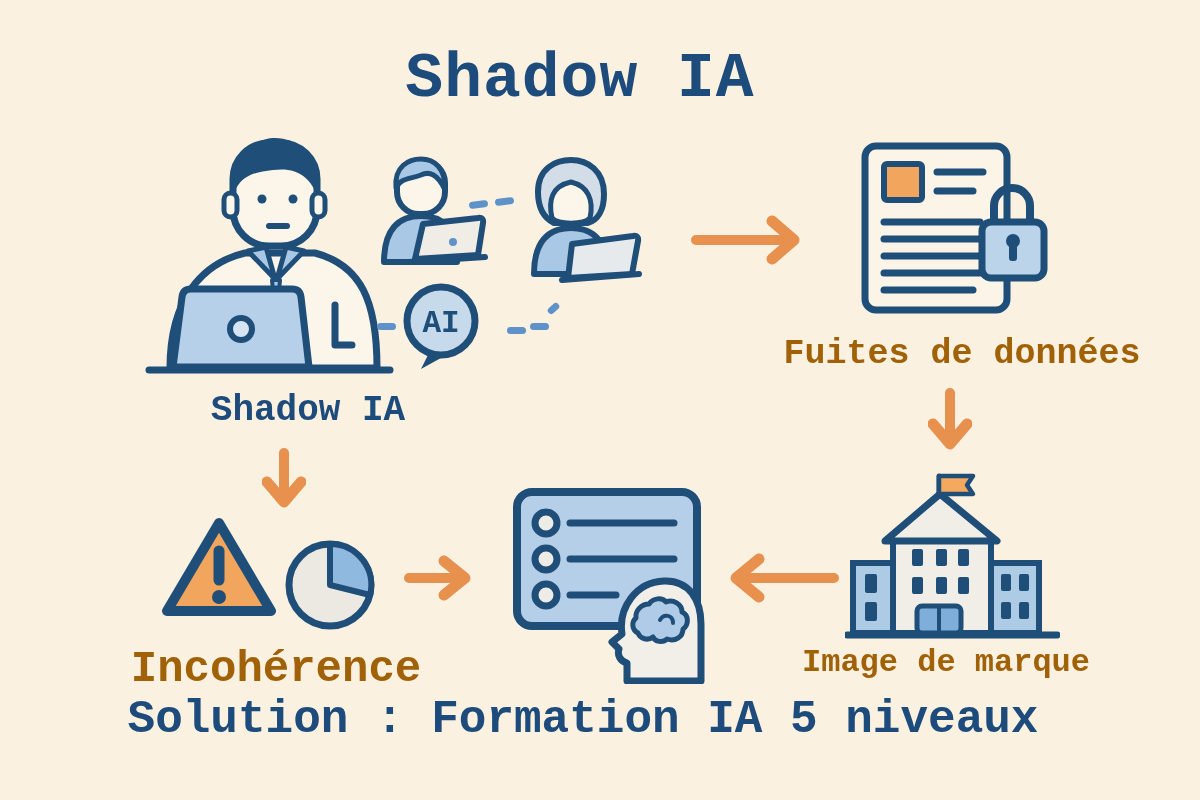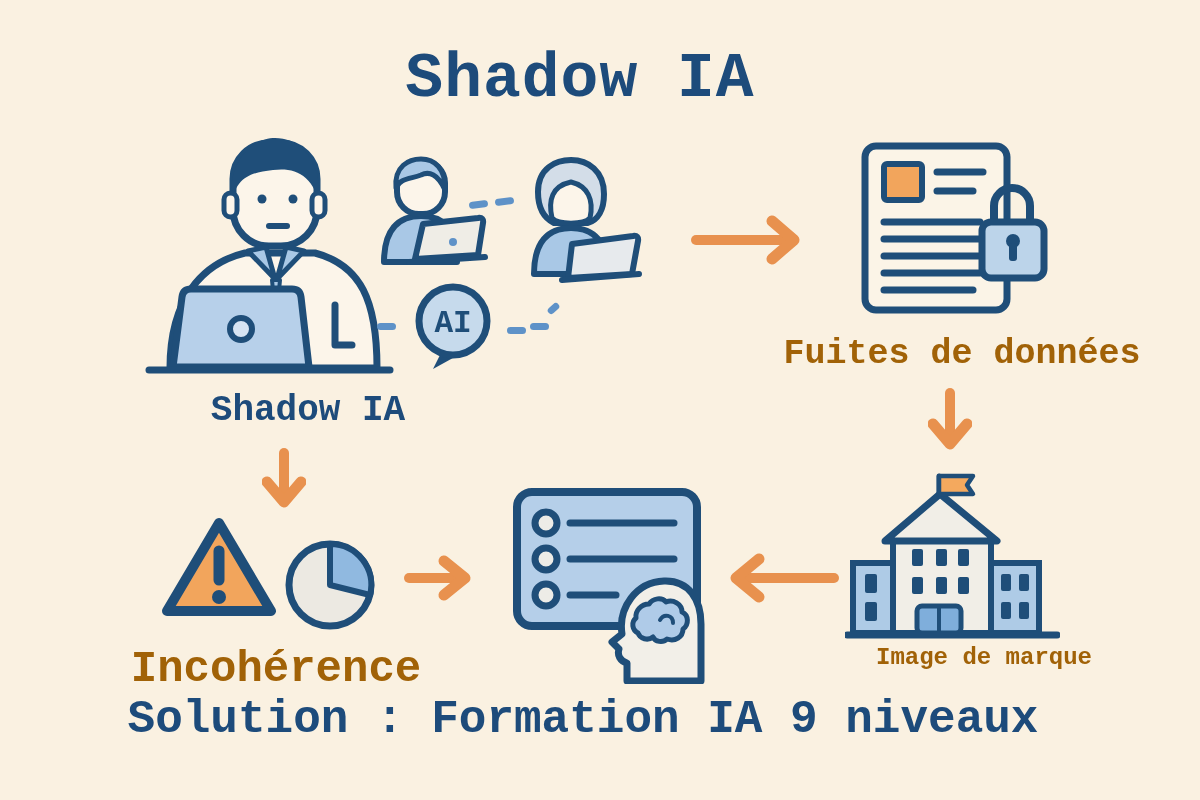--- a/index.html
+++ b/index.html
@@ -52,21 +52,21 @@
   <div class="abs" style="left:526px;top:156px;">
     <svg width="120" height="128" viewBox="0 0 120 128">
       <path d="M12,36 C12,12 30,4 45,4 C62,4 78,15 78,38 C78,54 72,64 62,67 L28,67 C18,62 12,52 12,36 Z" fill="#D3DDE8" stroke="#1F4E79" stroke-width="6" stroke-linejoin="round"></path>
       <path d="M26,62 C22,44 26,30 45,26 C62,30 68,44 64,62 C58,69 32,69 26,62 Z" fill="#FCF5EA" stroke="#1F4E79" stroke-width="5" stroke-linejoin="round"></path>
       <path d="M8,118 C8,86 22,72 45,72 C68,72 82,86 82,118 Z" fill="#A9C8E6" stroke="#1F4E79" stroke-width="6" stroke-linejoin="round"></path>
       <path d="M46,88 L107,80 Q113,79 112,85 L106,118 L42,122 Z" fill="#E7EAED" stroke="#1F4E79" stroke-width="6" stroke-linejoin="round"></path>
       <path d="M36,124 L113,118" stroke="#1F4E79" stroke-width="6" stroke-linecap="round"></path>
     </svg>
   </div>
 
-  <div class="abs" style="left:412px;top:281px;">
+  <div class="abs" style="left:400px;top:281px;">
     <svg width="86" height="92" viewBox="0 0 86 92">
       <path d="M30,70 L21,88 L50,72 Z" fill="#1F4E79"></path>
       <circle cx="41" cy="40" r="34" fill="#C6DAEC" stroke="#1F4E79" stroke-width="7"></circle>
       <text x="41" y="51" text-anchor="middle" font-size="31" font-weight="bold" fill="#1F4E79">AI</text>
     </svg>
   </div>
 
   <div class="dash" style="left:469px;top:201px;transform:rotate(-8deg);"></div>
   <div class="dash" style="left:495px;top:198px;transform:rotate(-8deg);"></div>
   <div class="dash" style="left:377px;top:323px;"></div>
@@ -129,21 +129,21 @@
       <rect x="113" y="81" width="11" height="17" rx="2" fill="#1F4E79"></rect>
       <rect x="67" y="109" width="11" height="17" rx="2" fill="#1F4E79"></rect>
       <rect x="91" y="109" width="11" height="17" rx="2" fill="#1F4E79"></rect>
       <rect x="113" y="109" width="11" height="17" rx="2" fill="#1F4E79"></rect>
       <rect x="72" y="138" width="44" height="27" rx="5" fill="#7FAEDB" stroke="#1F4E79" stroke-width="5"></rect>
       <path d="M94,140 V165" stroke="#1F4E79" stroke-width="4"></path>
       <path d="M2,167 H212" stroke="#1F4E79" stroke-width="7" stroke-linecap="round"></path>
     </svg>
   </div>
 
-  <div class="label orange" style="left:984px;top:644px;font-size:24px;">Image de marque</div>
+  <div class="label orange" style="left:946px;top:644px;font-size:32px;">Image de marque</div>
 
   <div class="abs" style="left:718px;top:550px;">
     <svg width="124" height="56" viewBox="0 0 124 56">
       <path d="M116,28 H22" stroke="#E8914E" stroke-width="10" stroke-linecap="round" fill="none"></path>
       <path d="M41,9 L18,28 L41,47" stroke="#E8914E" stroke-width="11" stroke-linecap="round" stroke-linejoin="round" fill="none"></path>
     </svg>
   </div>
 
   <div class="abs" style="left:512px;top:487px;">
     <svg width="192" height="148" viewBox="0 0 192 148">
@@ -189,15 +189,15 @@
 
   <div class="label orange" style="left:276px;top:644px;font-size:44px;">Incohérence</div>
 
   <div class="abs" style="left:400px;top:550px;">
     <svg width="88" height="56" viewBox="0 0 88 56">
       <path d="M9,28 H60" stroke="#E8914E" stroke-width="10" stroke-linecap="round" fill="none"></path>
       <path d="M44,11 L65,28 L44,45" stroke="#E8914E" stroke-width="11" stroke-linecap="round" stroke-linejoin="round" fill="none"></path>
     </svg>
   </div>
 
-  <div class="label blue" style="left:583px;top:694px;font-size:46px;">Solution : Formation IA 9 niveaux</div>
+  <div class="label blue" style="left:583px;top:694px;font-size:46px;">Solution : Formation IA 5 niveaux</div>
 
 </div>
 
 </body></html>

